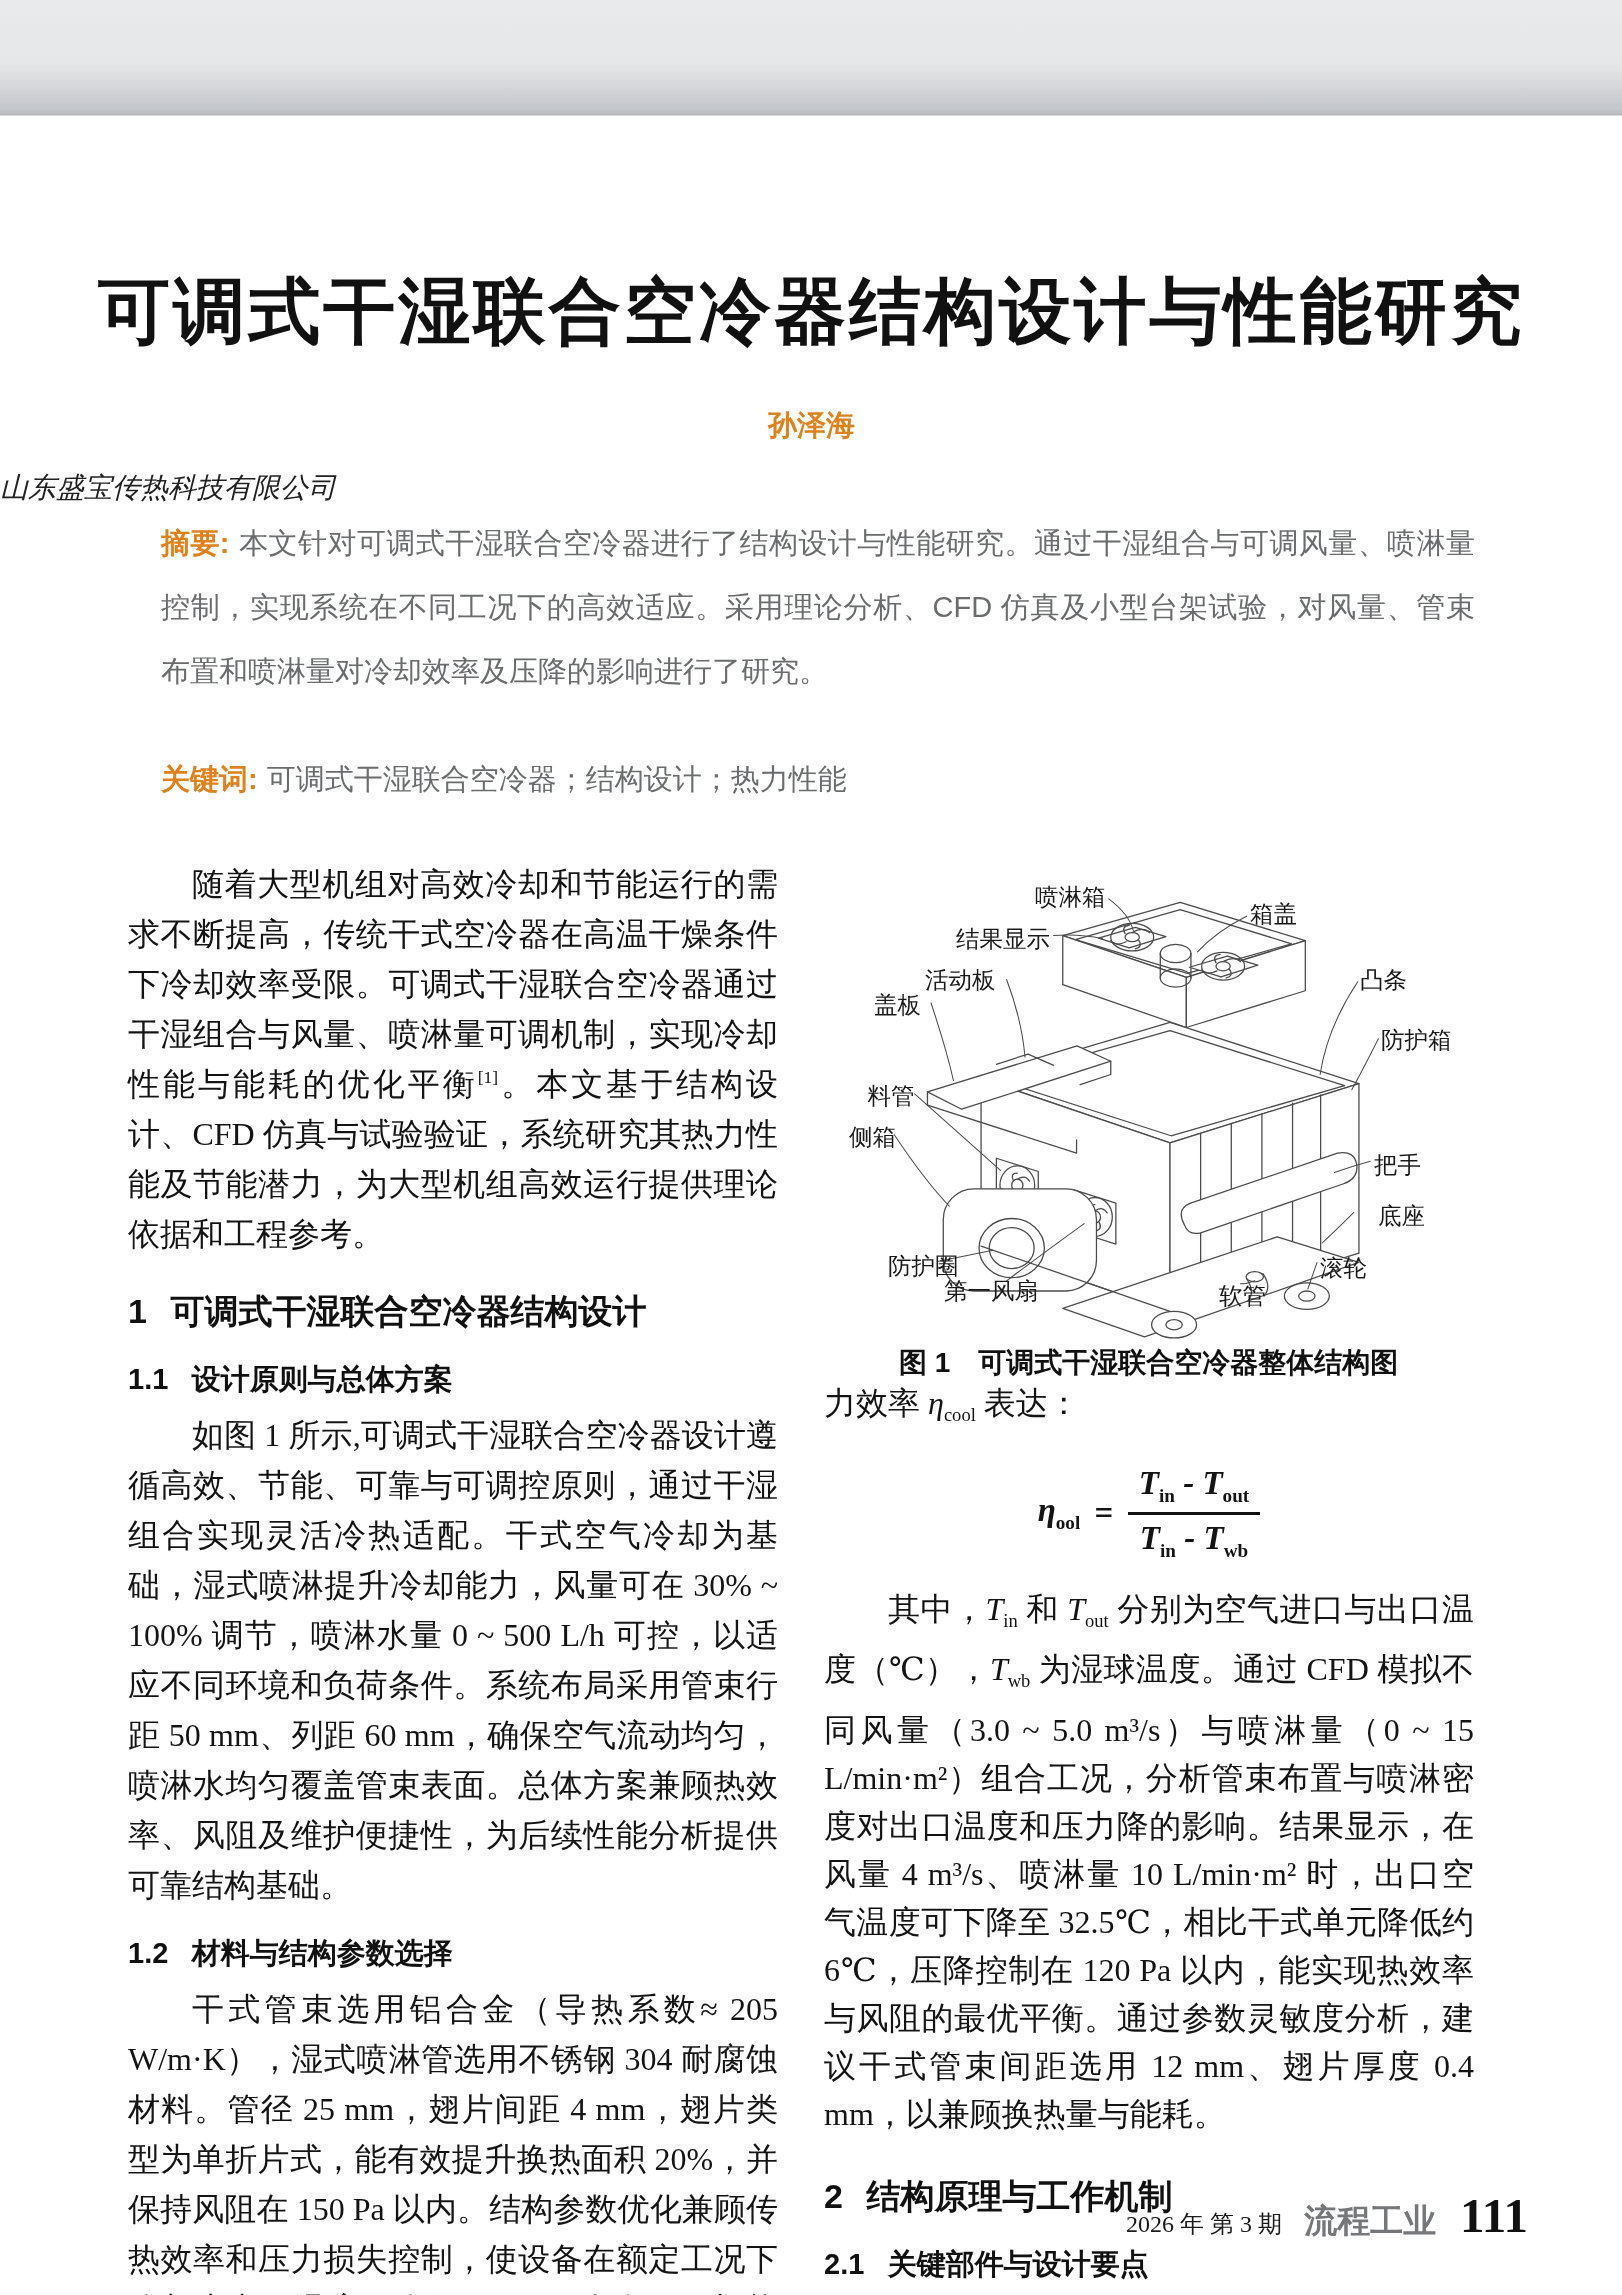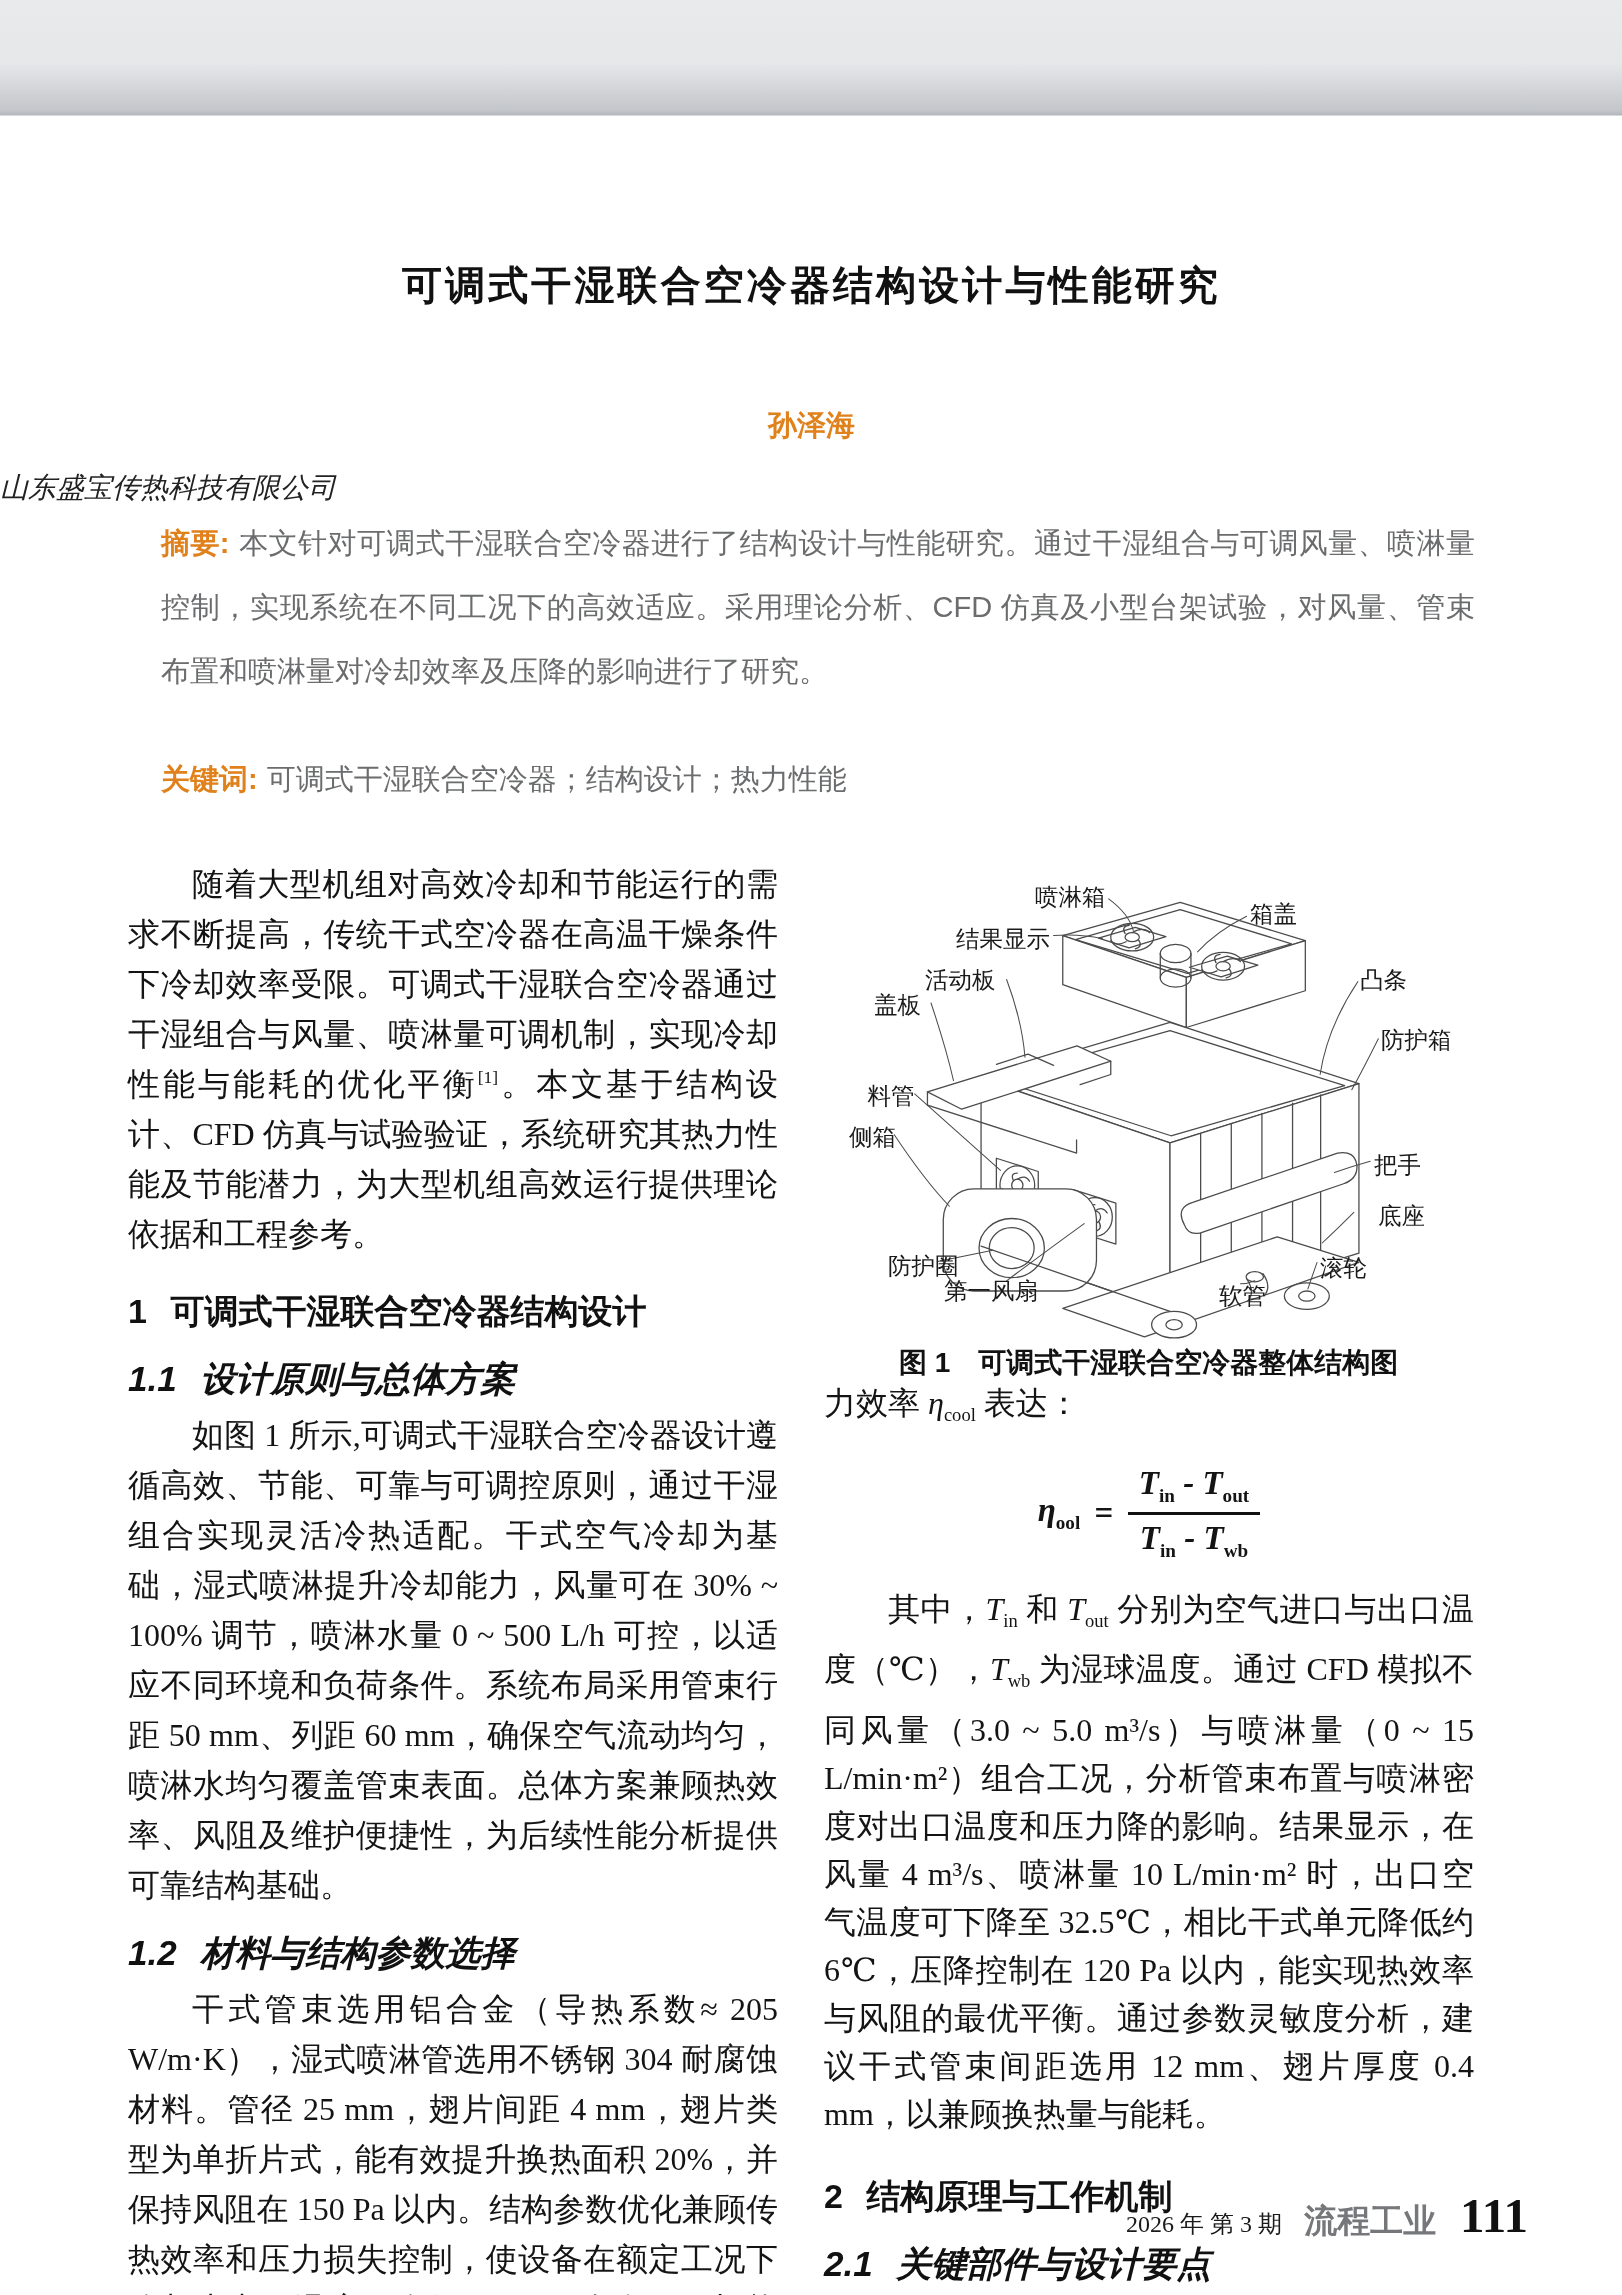--- a/index.html
+++ b/index.html
@@ -3,23 +3,23 @@
 <meta charset="utf-8">
 <style>
   html,body{margin:0;padding:0;background:#ffffff;}
   .screen{position:relative;width:1623px;height:2295px;background:#ffffff;overflow:hidden;
           font-family:"Liberation Serif","DejaVu Serif",serif;color:#1a1a1a;}
   
   .topbar{position:absolute;left:0;top:0;width:100%;height:115px;
           background:linear-gradient(to bottom,#e9eaec 0%,#e6e7e9 55%,#c3c6ca 96%,#b4b7bb 100%);
           border-bottom:1.5px solid #d8dadc;}
   
-  .title{position:absolute;left:0;top:258px;width:100%;text-align:center;margin:0;
+  .title{position:absolute;left:0;top:264px;width:100%;text-align:center;margin:0;
          font-family:"Liberation Sans","DejaVu Sans",sans-serif;font-weight:bold;
-         font-size:40px;letter-spacing:3.1px;color:#111;}
+         font-size:72px;letter-spacing:3.1px;color:#111;}
   .author{position:absolute;left:0;top:406px;width:100%;text-align:center;
           font-family:"Liberation Sans","DejaVu Sans",sans-serif;font-weight:bold;
           font-size:29px;color:#e0811c;}
   .affiliation{position:absolute;left:0;top:469px;width:100%;text-align:left;
                font-size:28px;color:#222;font-style:italic;}
   
   .abstract,.keywords{position:absolute;left:161px;width:1314px;margin:0;
         font-family:"Liberation Sans","DejaVu Sans",sans-serif;
         font-size:29px;line-height:64px;color:#6b6c6e;text-align:justify;}
   .abstract{top:511px;}
@@ -28,21 +28,21 @@
   
   .col{position:absolute;top:859px;width:650px;}
   .col.left{left:128px;}
   .rcol-text{position:absolute;left:824px;top:1380px;width:650px;}
   p.body{margin:0;font-size:32px;line-height:50px;text-align:justify;color:#141414;}
   p.indent{text-indent:2em;}
   sup.ref{font-size:0.55em;vertical-align:super;line-height:0;}
   h2.sec{margin:26.6px 0 0 0;font-family:"Liberation Sans","DejaVu Sans",sans-serif;
          font-size:34px;font-weight:bold;color:#111;line-height:51px;}
   h3.subsec{margin:20.4px 0 9.2px 0;font-family:"Liberation Sans","DejaVu Sans",sans-serif;
-         font-size:35px;font-weight:bold;color:#111;line-height:44px;font-style:italic;}
+         font-size:29px;font-weight:bold;color:#111;line-height:44px;}
   h2.sec .no,h3.subsec .no{margin-right:23.5px;font-weight:bold;}
   
   .figure1{position:absolute;left:843px;top:859px;width:654px;height:521px;}
   .figure1 svg{position:absolute;left:0;top:0;}
   .figlabel{position:absolute;font-size:23.5px;color:#1a1a1a;white-space:nowrap;}
   .figcaption{position:absolute;left:-19.4px;top:485px;width:650px;text-align:center;
       font-family:"Liberation Sans","DejaVu Sans",sans-serif;font-weight:bold;
       font-size:28px;color:#111;}
   
   .leadin{margin:0;font-size:32px;line-height:47px;color:#141414;}

